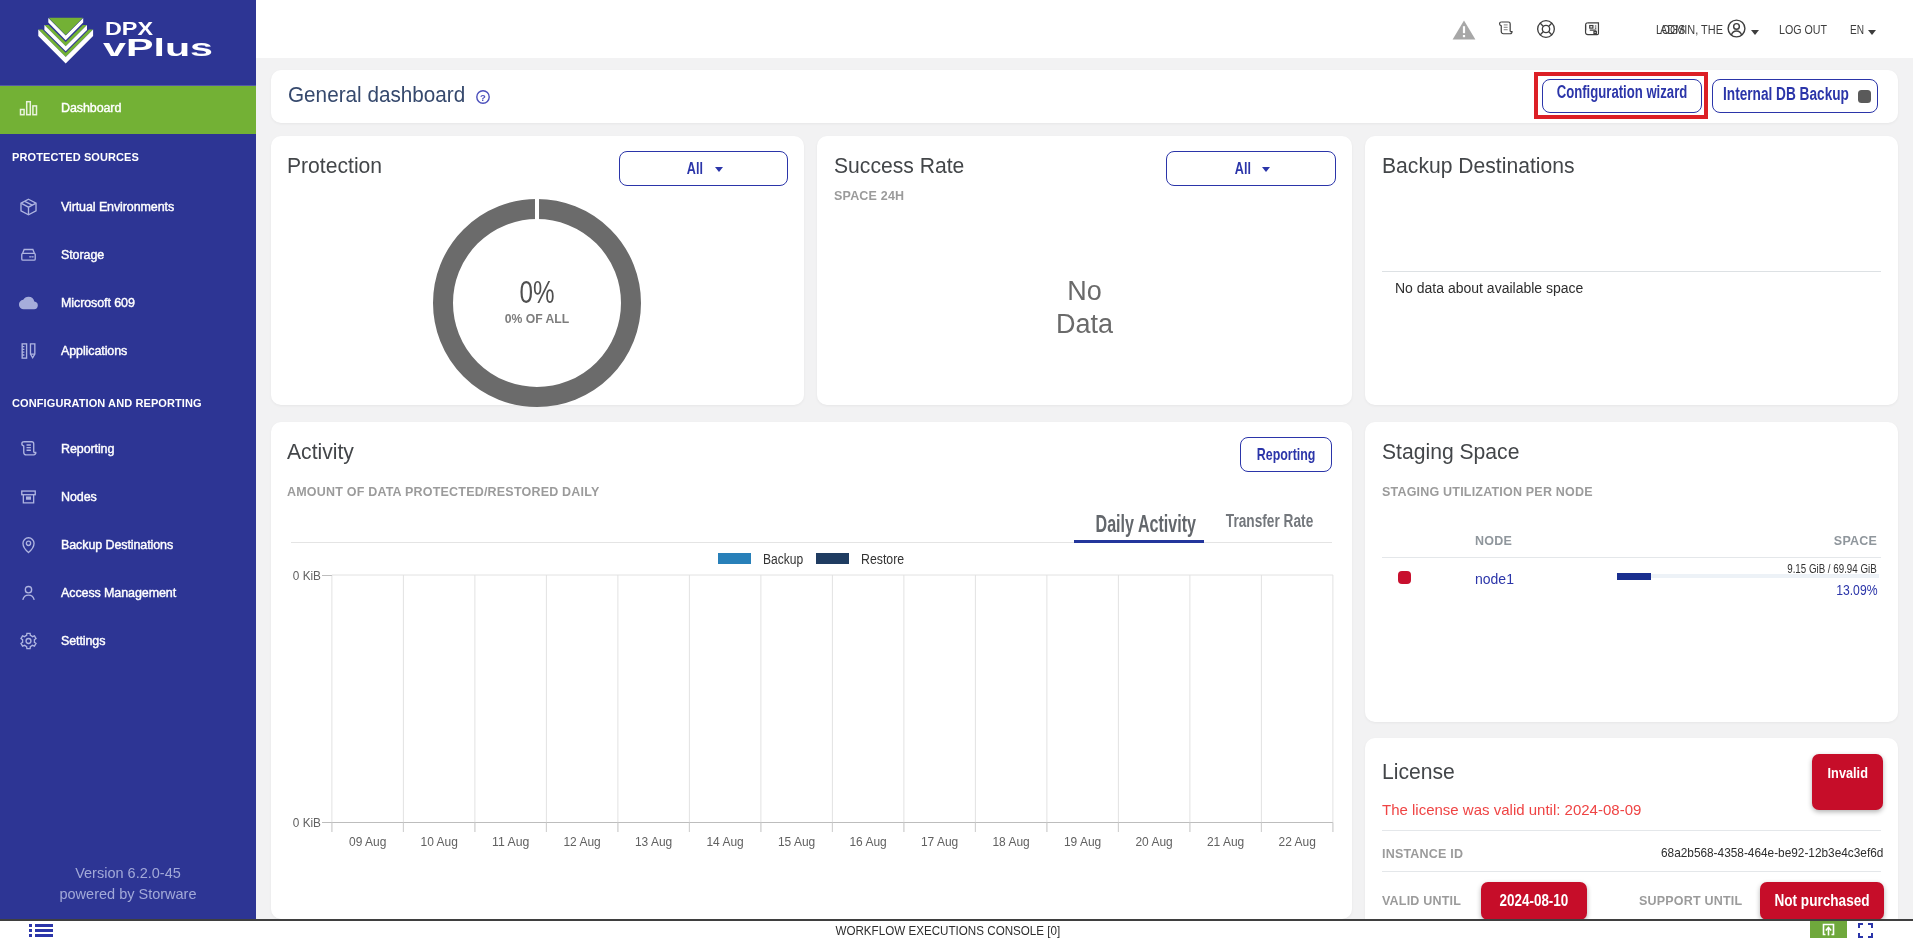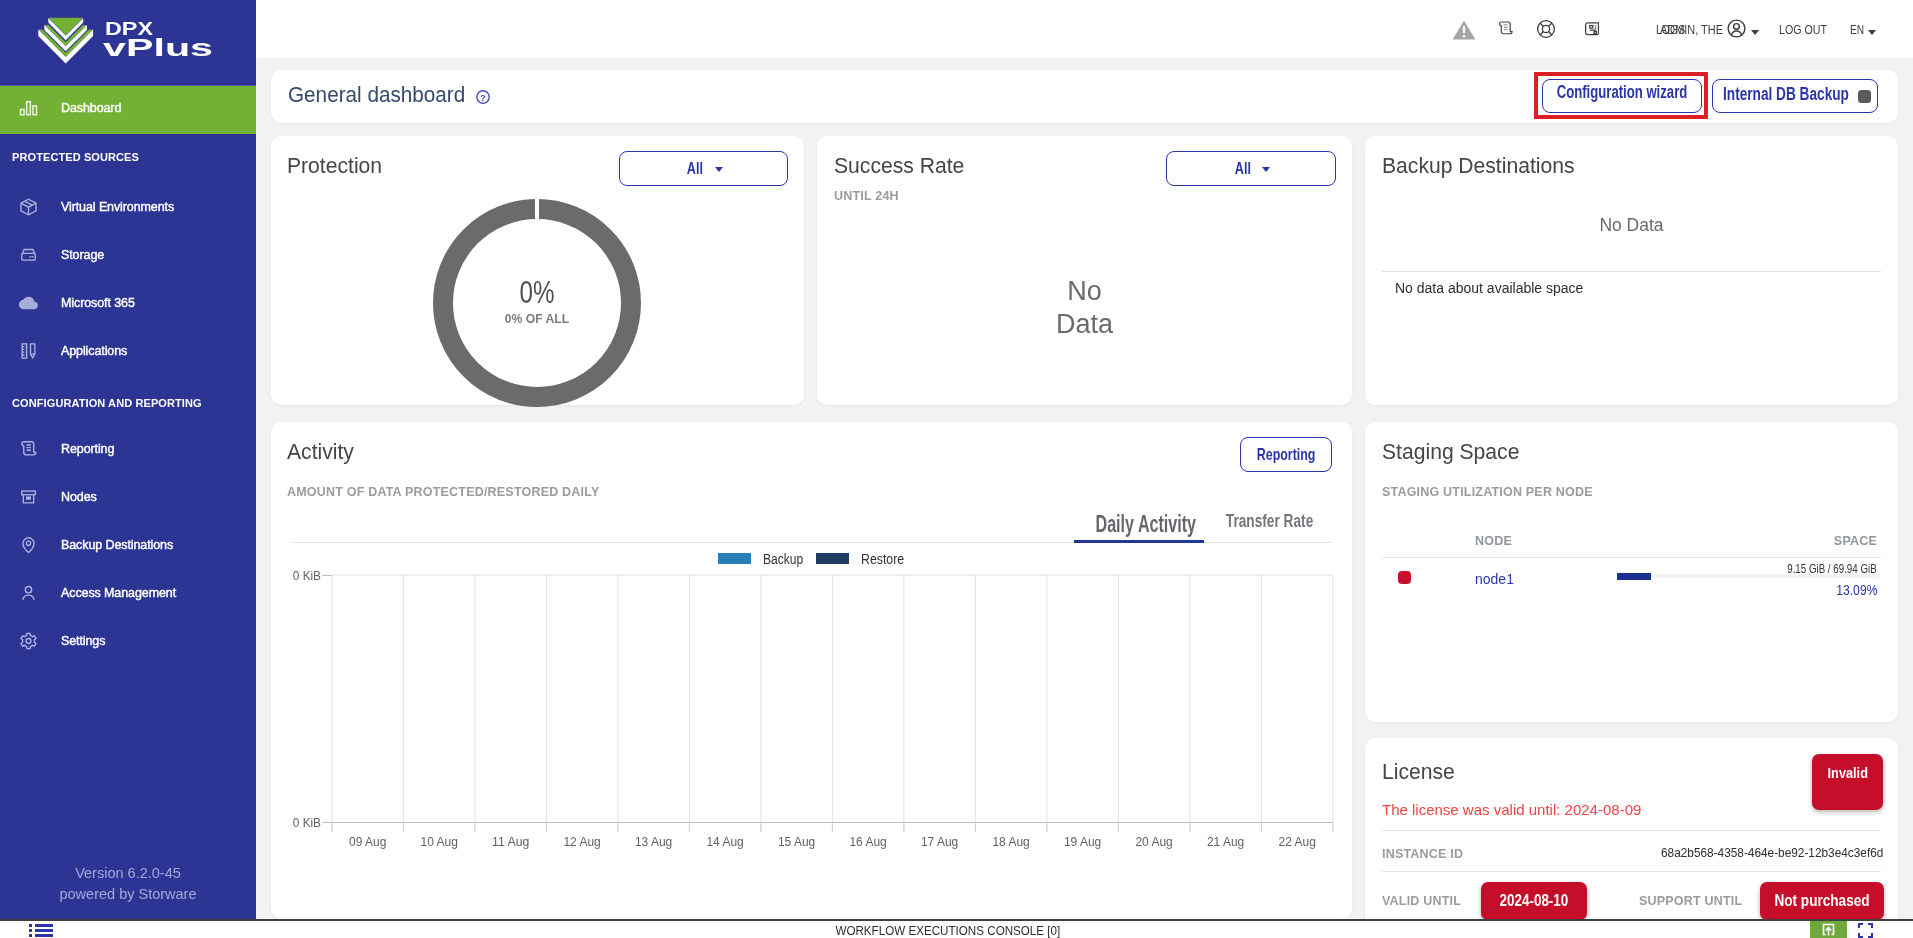--- a/index.html
+++ b/index.html
@@ -72,21 +72,21 @@
         <path d="M4.5 10 L6.5 5 H17.5 L19.5 10"></path>
         <rect x="3.5" y="10" width="17" height="8.5" rx="1.5"></rect>
         <path d="M13.5 14.3 h1.4 M16.5 14.3 h1.4" stroke-linecap="round"></path>
       </svg>
     <span class="tx">Storage</span>
   </div>
   <div class="navitem" style="top:281px;">
     <svg class="ic" viewBox="0 0 24 24" fill="#a6addb">
         <path d="M19.35 10.04 A7.49 7.49 0 0 0 12 4 A7.48 7.48 0 0 0 5.35 8.04 A5.994 5.994 0 0 0 6 20 h13 a5 5 0 0 0 0.35 -9.96 Z"></path>
       </svg>
-    <span class="tx">Microsoft 365</span>
+    <span class="tx">Microsoft 609</span>
   </div>
   <div class="navitem" style="top:329px;">
     <svg class="ic" viewBox="0 0 24 24" fill="none" stroke="#aeb4e0" stroke-width="1.7">
         <rect x="4" y="3" width="5.6" height="18"></rect>
         <path d="M4 6.5 h2.8 M4 10 h2.8 M4 13.5 h2.8 M4 17 h2.8"></path>
         <path d="M14.5 3 h5.5 v13 l-2.75 4.5 l-2.75 -4.5 Z"></path>
         <path d="M14.5 16 h5.5"></path>
       </svg>
     <span class="tx">Applications</span>
   </div>
@@ -195,28 +195,27 @@
   <svg style="position:absolute; left:162px; top:63px;" width="208" height="208" viewBox="0 0 208 208">
     <circle cx="104" cy="104" r="94" fill="none" stroke="#6b6b6b" stroke-width="20"></circle>
     <rect x="102" y="0" width="4" height="24" fill="#ffffff"></rect>
     <text x="104" y="104" text-anchor="middle" font-size="31" fill="#4f4f4f" font-family="Liberation Sans, sans-serif" textLength="35" lengthAdjust="spacingAndGlyphs">0%</text>
     <text x="104" y="123.5" text-anchor="middle" font-size="13" font-weight="bold" fill="#7d7d7d" font-family="Liberation Sans, sans-serif" textLength="64.5" lengthAdjust="spacingAndGlyphs">0% OF ALL</text>
   </svg>
 </div>
 
 <div class="card" style="left:817px; top:136px; width:535px; height:269px;">
   <div class="ctitle" style="left:17px; top:19px;"><span class="sx" style="transform:scaleX(0.96);">Success Rate</span></div>
-  <div class="subcap" style="left:17px; top:54px;">UNTIL 24H</div>
+  <div class="subcap" style="left:17px; top:54px;">SPACE 24H</div>
   <button class="bluebtn" style="left:349px; top:15px; width:170px; height:35px;"><span class="sx" style="transform:scaleX(0.74);">All</span> <span class="caret" style="border-top-color:#2b35a9; margin-left:4px;"></span></button>
   <div style="position:absolute; left:0; top:139px; width:535px; text-align:center; font-size:27px; color:#6a6a6a; line-height:32.5px;">No<br>Data</div>
 </div>
 
 <div class="card" style="left:1365px; top:136px; width:533px; height:269px;">
   <div class="ctitle" style="left:17px; top:19px;"><span class="sx" style="transform:scaleX(0.96);">Backup Destinations</span></div>
-  <div style="position:absolute; left:0; top:81px; width:533px; text-align:center; font-size:17.5px; color:#6a6a6a; line-height:1;">No Data</div>
   <div style="position:absolute; left:17px; top:135px; width:499px; border-top:1px solid #dde1e4;"></div>
   <div style="position:absolute; left:30px; top:144px; font-size:14px; color:#2d2d2d;">No data about available space</div>
 </div>
 
 <div class="card" style="left:271px; top:422px; width:1081px; height:497px;">
   <div class="ctitle" style="left:16px; top:19px;"><span class="sx" style="transform:scaleX(0.96);">Activity</span></div>
   <button class="bluebtn" style="left:969px; top:15px; width:92px; height:35px;"><span class="sx" style="transform:scaleX(0.73);">Reporting</span></button>
   <div class="subcap" style="left:16px; top:64px;">AMOUNT OF DATA PROTECTED/RESTORED DAILY</div>
   <div style="position:absolute; left:20px; top:120px; width:1041px; border-bottom:1px solid #e4e4e4;"></div>
   <div style="position:absolute; left:803px; top:90px; width:130px; text-align:center; font-size:23px; font-weight:bold; color:#63676c; line-height:1.1;"><span class="sx" style="transform:scaleX(0.70); transform-origin:50% 0;">Daily Activity</span></div>

